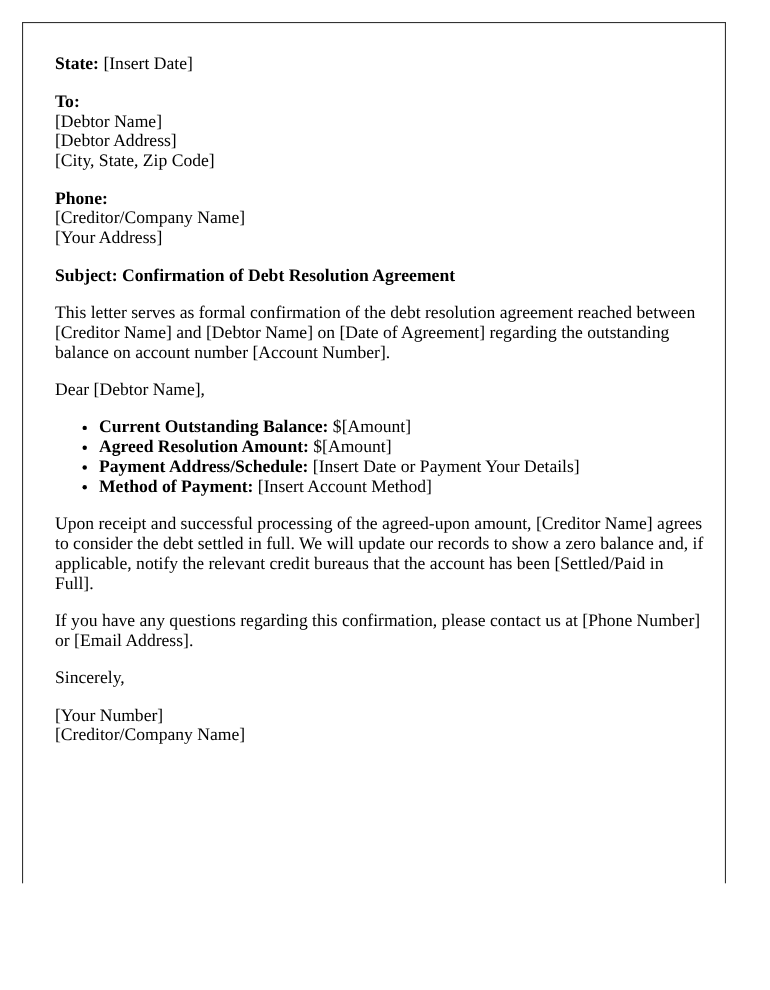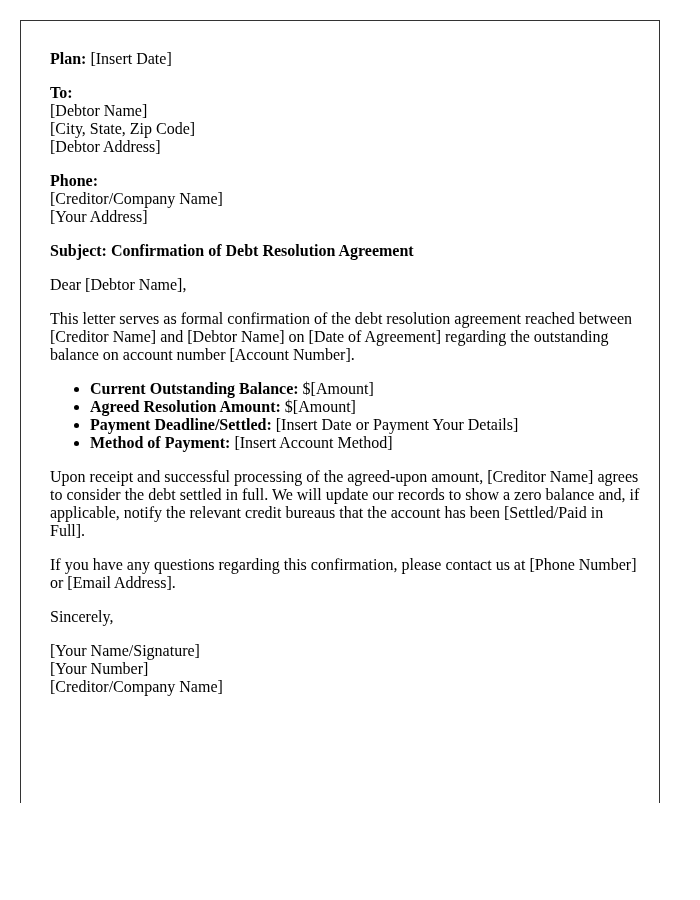--- a/index.html
+++ b/index.html
@@ -13,55 +13,54 @@
     b { font-weight: bold; }
     ul { margin: 0 0 16px 0; padding-left: 40px; }
     li { line-height: 18px; }
     .line { display: block; }
   </style>
 </head>
 <body>
 
 <div class="letter">
   <div class="content">
-    <p><b>Plan:</b><span> [Insert Date]</span></p>
+    <p><b>State:</b><span> [Insert Date]</span></p>
 
     <p>
       <b class="line">To:</b>
       <span class="line">[Debtor Name]</span>
+      <span class="line">[Debtor Address]</span>
       <span class="line">[City, State, Zip Code]</span>
-      <span class="line">[Debtor Address]</span>
     </p>
 
     <p>
       <b class="line">Phone:</b>
       <span class="line">[Creditor/Company Name]</span>
       <span class="line">[Your Address]</span>
     </p>
 
     <p><b>Subject: Confirmation of Debt Resolution Agreement</b></p>
 
+    <p>This letter serves as formal confirmation of the debt resolution agreement reached between [Creditor Name] and [Debtor Name] on [Date of Agreement] regarding the outstanding balance on account number [Account Number].</p>
+
     <p>Dear [Debtor Name],</p>
-
-    <p>This letter serves as formal confirmation of the debt resolution agreement reached between [Creditor Name] and [Debtor Name] on [Date of Agreement] regarding the outstanding balance on account number [Account Number].</p>
 
 
     <ul>
       <li><b>Current Outstanding Balance:</b><span> $[Amount]</span></li>
       <li><b>Agreed Resolution Amount:</b><span> $[Amount]</span></li>
-      <li><b>Payment Deadline/Settled:</b><span> [Insert Date or Payment Your Details]</span></li>
+      <li><b>Payment Address/Schedule:</b><span> [Insert Date or Payment Your Details]</span></li>
       <li><b>Method of Payment:</b><span> [Insert Account Method]</span></li>
     </ul>
 
     <p>Upon receipt and successful processing of the agreed-upon amount, [Creditor Name] agrees to consider the debt settled in full. We will update our records to show a zero balance and, if applicable, notify the relevant credit bureaus that the account has been [Settled/Paid in Full].</p>
 
 
     <p>If you have any questions regarding this confirmation, please contact us at [Phone Number] or [Email Address].</p>
 
     <p>Sincerely,</p>
 
     <p>
-      <span class="line">[Your Name/Signature]</span>
       <span class="line">[Your Number]</span>
       <span class="line">[Creditor/Company Name]</span>
     </p>
   </div>
 </div>
 
 </body></html>

